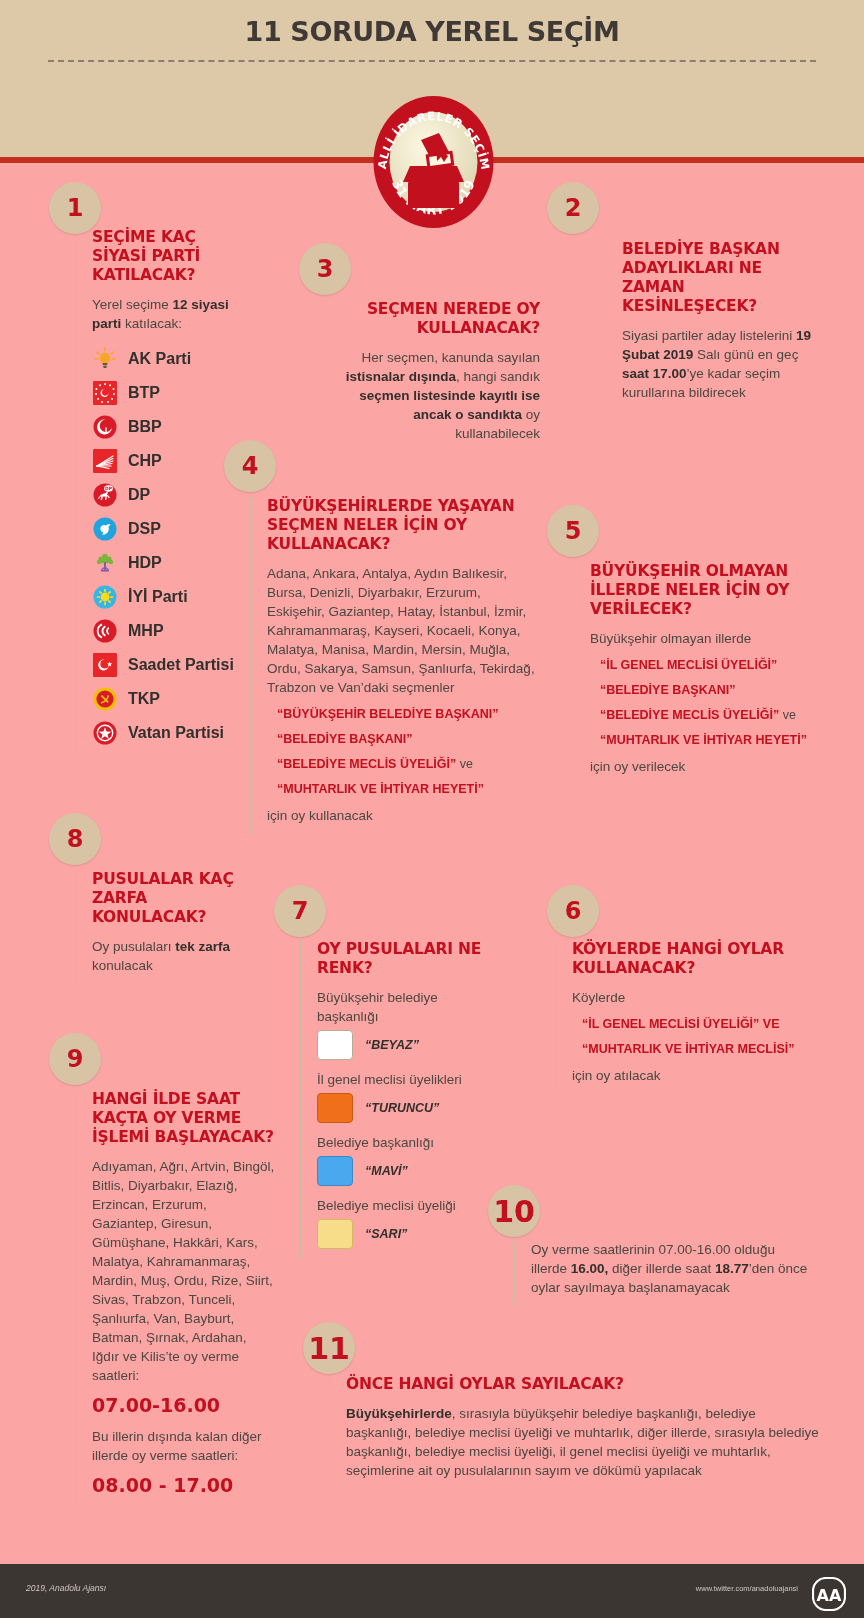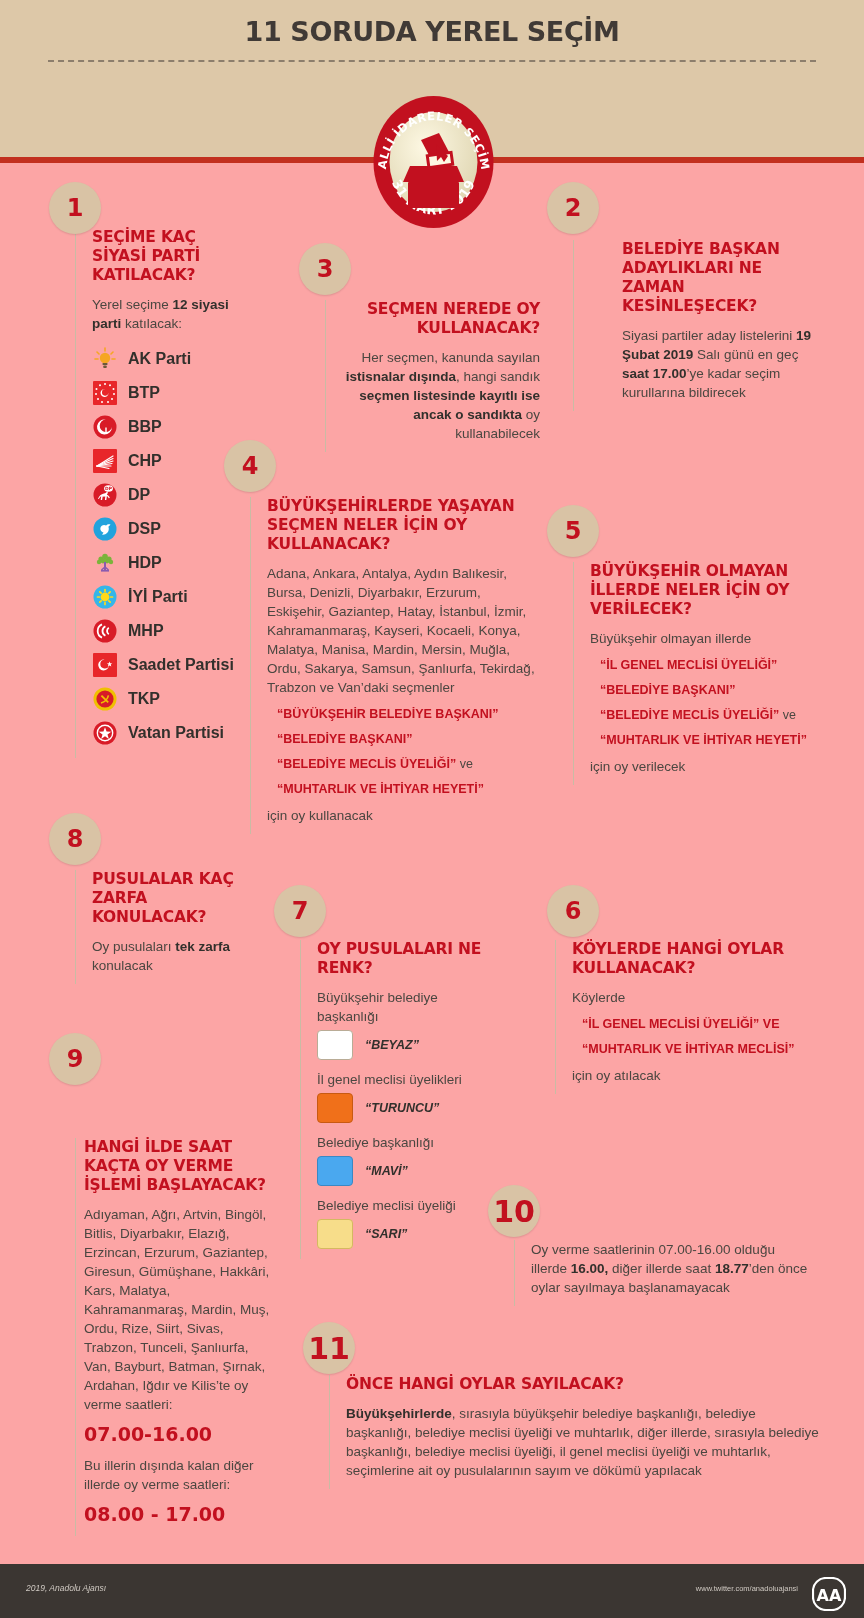--- a/index.html
+++ b/index.html
@@ -379,21 +379,21 @@
   <div class="block" style="left:75px;top:870px;width:185px;">
     <div class="q-title">PUSULALAR KAÇ ZARFA KONULACAK?</div>
     <p class="body-text">
       <span>Oy pusulaları </span><b>tek zarfa</b><span> konulacak</span>
     </p>
   </div>
 
   <div class="bubble" style="left:49px;top:1033px;">
     <span>9</span>
   </div>
-  <div class="block" style="left:75px;top:1138px;width:200px;padding-left:8px;">
+  <div class="block" style="left:75px;top:1090px;width:200px;">
     <div class="q-title">HANGİ İLDE SAAT KAÇTA OY VERME İŞLEMİ BAŞLAYACAK?</div>
     <p class="body-text">Adıyaman, Ağrı, Artvin, Bingöl, Bitlis, Diyarbakır, Elazığ, Erzincan, Erzurum, Gaziantep, Giresun, Gümüşhane, Hakkâri, Kars, Malatya, Kahramanmaraş, Mardin, Muş, Ordu, Rize, Siirt, Sivas, Trabzon, Tunceli, Şanlıurfa, Van, Bayburt, Batman, Şırnak, Ardahan, Iğdır ve Kilis’te oy verme saatleri:</p>
     <p class="red-big">07.00-16.00</p>
     <p class="body-text">Bu illerin dışında kalan diğer illerde oy verme saatleri:</p>
     <p class="red-big">08.00 - 17.00</p>
   </div>
 
   <div class="bubble" style="left:274px;top:885px;">
     <span>7</span>
   </div>

